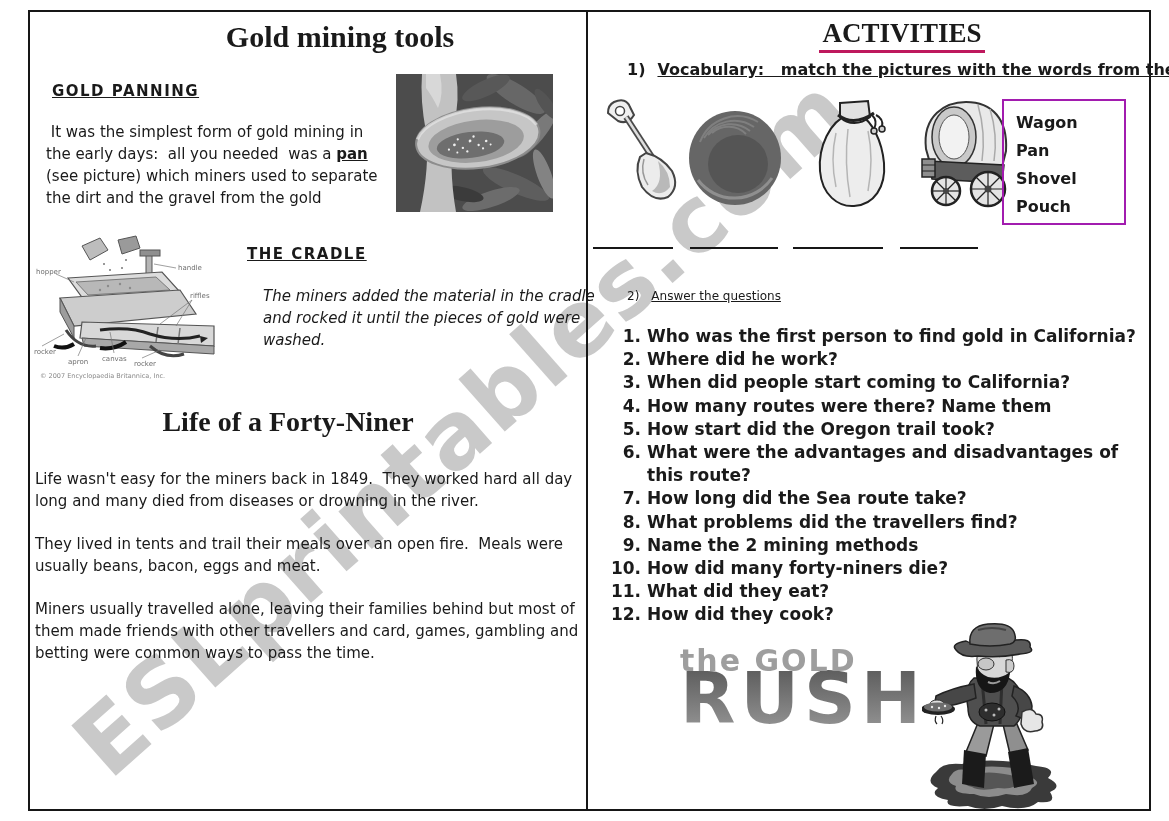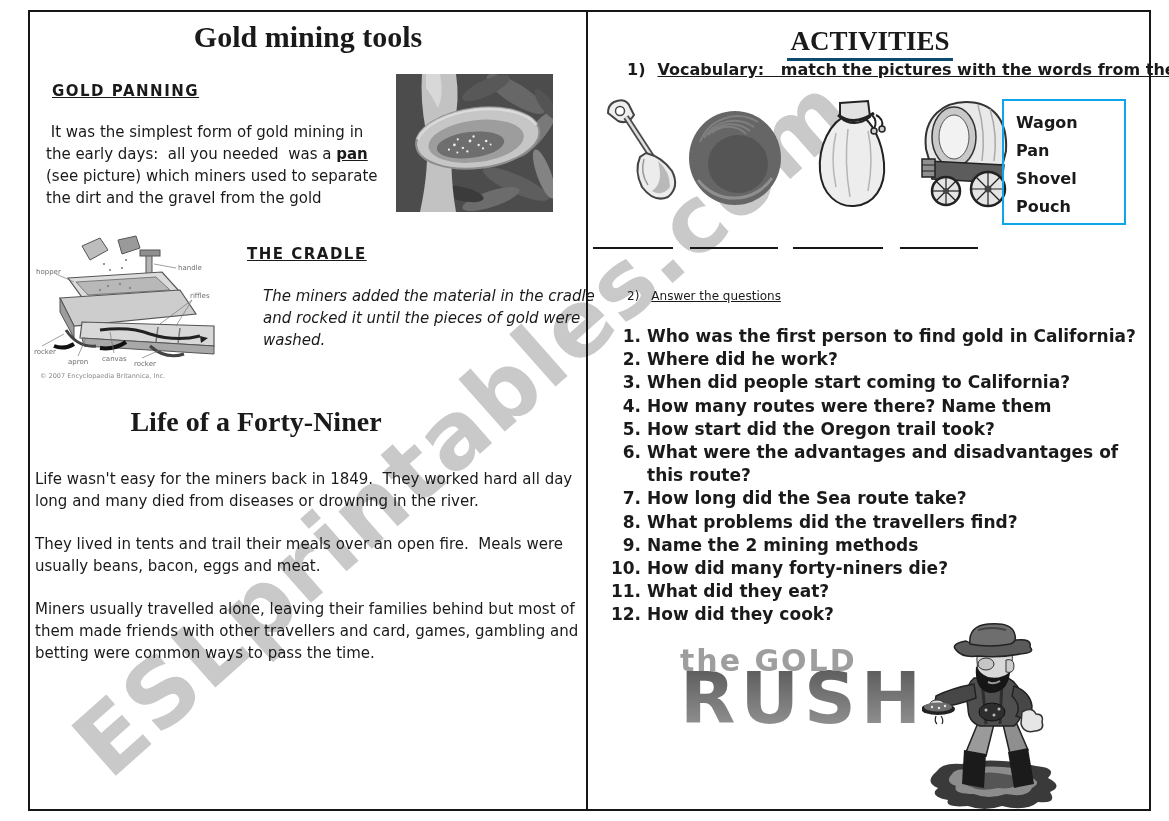--- a/index.html
+++ b/index.html
@@ -13,47 +13,47 @@
   .divider{left:586px;top:10px;width:2px;height:799px;background:#161616;}
   
   .watermark{
     left:126px;top:688px;height:112px;line-height:112px;
     font-size:92px;font-weight:bold;letter-spacing:2px;
     color:rgba(148,148,148,0.5);white-space:nowrap;
     transform:rotate(-41.5deg);transform-origin:0 100%;z-index:1;
   }
   .content{z-index:2;}
   
-  .serif-title{font-family:"Liberation Serif",serif;font-weight:bold;text-align:center;}
+  .serif-title{font-family:"Liberation Serif",serif;font-weight:bold;text-align:center;padding-left:32px;}
   .lt-title{left:28px;top:20px;width:560px;font-size:30px;}
   .sub-head{font-size:15px;font-weight:bold;letter-spacing:1.5px;text-decoration:underline;}
   .gp-head{left:46px;top:82px;margin-left:6px;}
   .body-text{font-size:15px;line-height:22px;white-space:pre-wrap;margin-left:8px;}
   .gp-para{left:38px;top:121px;width:340px;}
   .pan-word{font-weight:bold;text-decoration:underline;}
   .photo{left:396px;top:74px;}
   .cradle-svg{left:30px;top:234px;}
   .cr-head{left:247px;top:245px;}
   .cr-para{left:255px;top:285px;width:332px;font-style:italic;}
   .fn-title{left:28px;top:406px;width:456px;font-size:28px;}
   .fn-paras{left:35px;top:468px;width:548px;}
   .fn-paras .para{margin:0 0 21px 0;}
   
   .act-title{left:590px;top:18px;width:560px;font-size:27px;}
-  .act-title span{display:inline-block;border-bottom:3px solid #0c4a6e;padding:0 3px 1px 3px;margin-top:8px;}
+  .act-title span{display:inline-block;border-bottom:3px solid #be185d;padding:0 3px 1px 3px;}
   .vocab-line{left:627px;top:60px;font-size:16px;font-weight:bold;white-space:pre;}
   .vocab-line .num{margin-right:12px;}
   .u{text-decoration:underline;}
   .pic{position:absolute;}
   .pic-shovel{left:596px;top:99px;}
   .pic-pan{left:688px;top:108px;}
   .pic-pouch{left:812px;top:99px;}
   .pic-wagon{left:916px;top:99px;}
   .word-box{
-    left:1002px;top:99px;width:124px;height:126px;border:2px solid #0ea5e9;
+    left:1002px;top:99px;width:124px;height:126px;border:2px solid #a21caf;
     box-sizing:border-box;padding:8px 0 0 12px;
   }
   .word-box .w{font-size:16px;font-weight:bold;line-height:28px;}
   .blank{top:247px;height:0;border-top:2px solid #161616;}
   .b0{left:593px;width:80px;} .b1{left:690px;width:88px;}
   .b2{left:793px;width:90px;} .b3{left:900px;width:78px;}
   .q2-head{left:627px;top:289px;font-size:12px;font-weight:normal;}
   .q2-head .num{margin-right:12px;}
   .q-list{left:617px;top:325px;width:535px;}
   .q-list ol{margin:0;padding:0 0 0 30px;list-style:decimal;}

